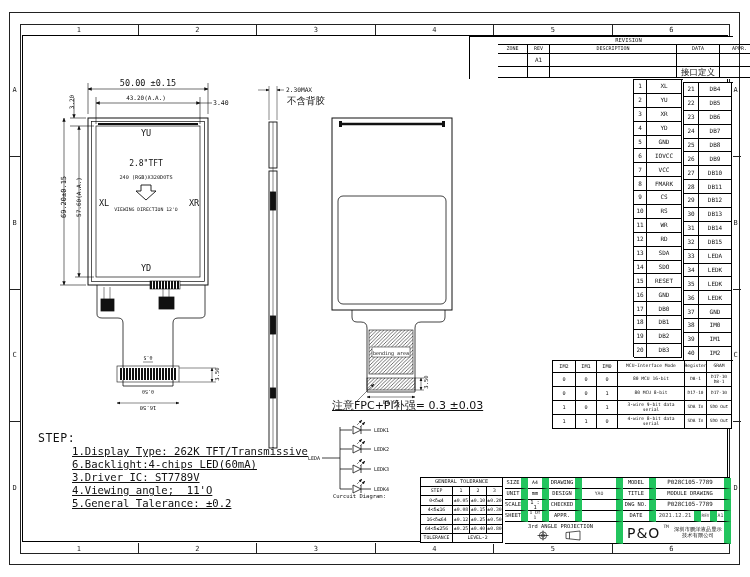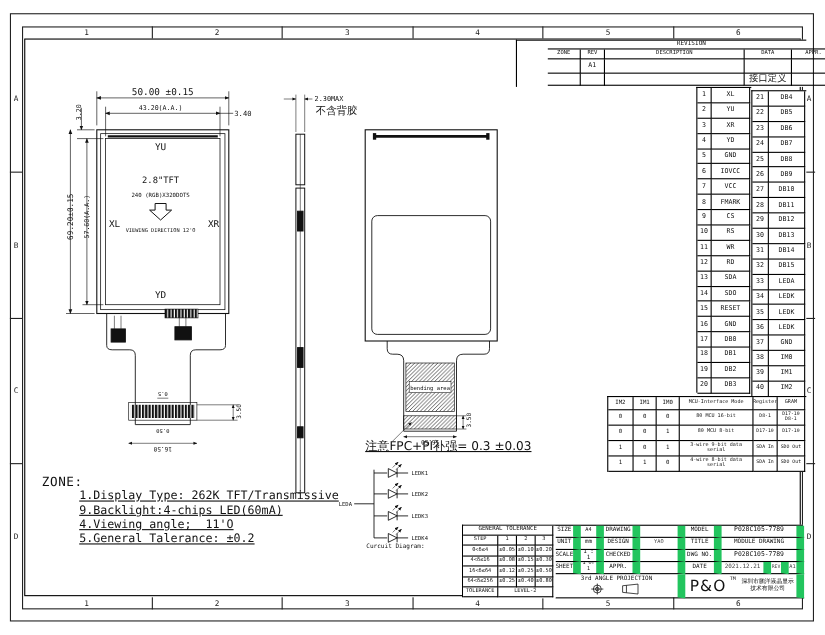--- a/index.html
+++ b/index.html
@@ -447,25 +447,26 @@
       <div class="c">0</div>
       <div class="c mode">4-wire 8-bit data serial</div>
       <div class="c sm">SDA In</div>
       <div class="c sm">SDO Out</div>
     </div>
 </div>
 
 <div class="abs fpcnote">注意FPC+PI补强= 0.3 ±0.03</div>
 
 <div class="abs notes">
-  <div class="nt">ZONE:</div>
+  <div class="nt">STEP:</div>
   <div>
 
   <div class="ni">1.Display Type: 262K TFT/Transmissive</div>
-      <div class="ni">9.Backlight:4-chips LED(60mA)</div>
+      <div class="ni">6.Backlight:4-chips LED(60mA)</div>
+      <div class="ni">3.Driver IC: ST7789V</div>
       <div class="ni">4.Viewing angle;  11'O</div>
       <div class="ni">5.General Talerance: ±0.2</div>
     </div>
 </div>
 
 <div class="abs tb">
   <div class="abs cellgrid tol">
     <div class="c hdr">GENERAL TOLERANCE</div>
     <div class="c">STEP</div>
     <div class="c">1</div>

